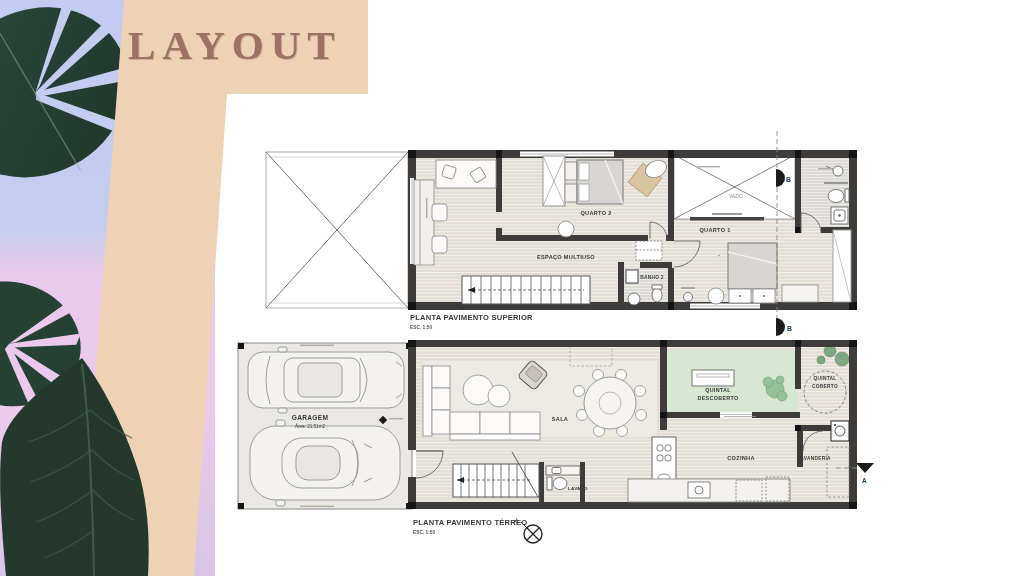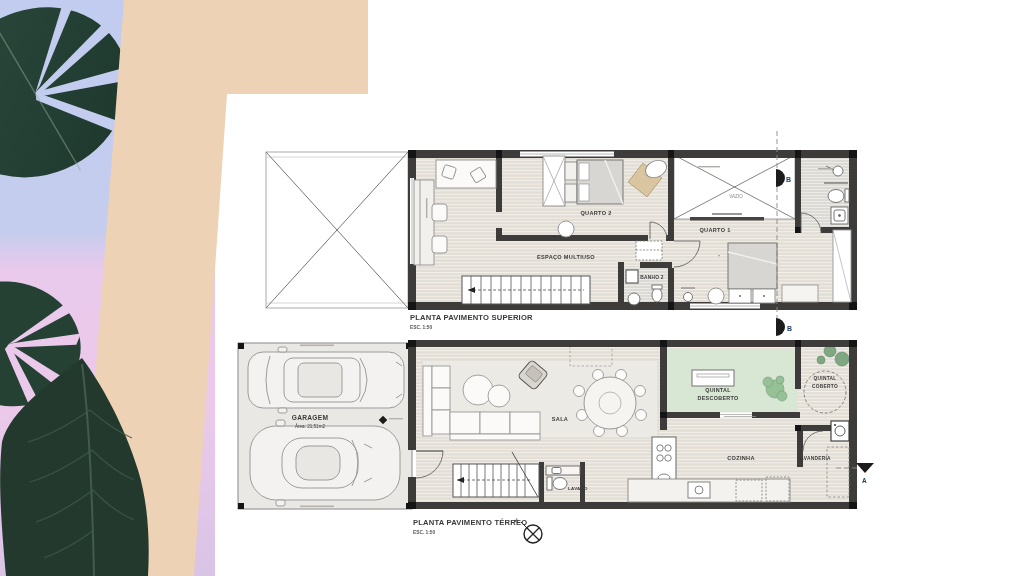--- a/index.html
+++ b/index.html
@@ -68,20 +68,21 @@
       <path d="M90,70 C70,84 48,96 28,102"></path>
       <path d="M92,110 C72,124 50,136 30,142"></path>
       <path d="M93,150 C74,164 54,176 36,182"></path>
       <path d="M94,190 C78,202 60,212 44,218"></path>
       <path d="M90,70 C104,82 118,92 132,98"></path>
       <path d="M92,110 C106,124 120,134 134,140"></path>
       <path d="M93,150 C106,164 120,174 134,180"></path>
     </g>
   </svg>
 
+  <div id="page-title">LAYOUT</div>
 
   <svg style="position:absolute;left:255px;top:125px;" width="618" height="212" viewBox="255 125 618 212">
     <defs>
       <pattern id="u-wood" width="8" height="3.4" patternUnits="userSpaceOnUse">
         <rect width="8" height="3.4" fill="#e2ddd5"></rect>
           <rect y="0" width="8" height="1" fill="#f4f1ec"></rect>
       </pattern>
       <pattern id="u-tile" width="8" height="3" patternUnits="userSpaceOnUse">
         <rect width="8" height="3" fill="#dbdad5"></rect>
           <rect y="0" width="8" height="1" fill="#ecebe7"></rect>

